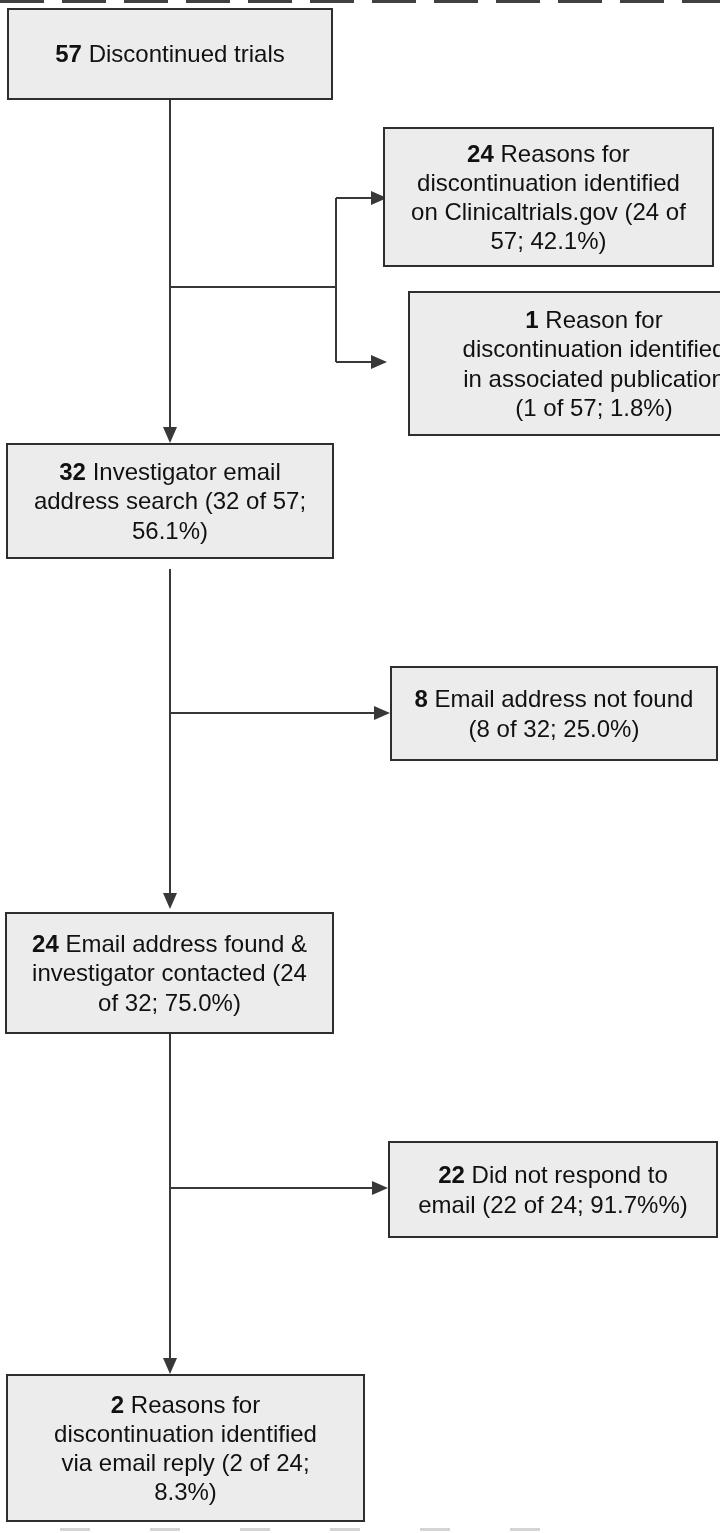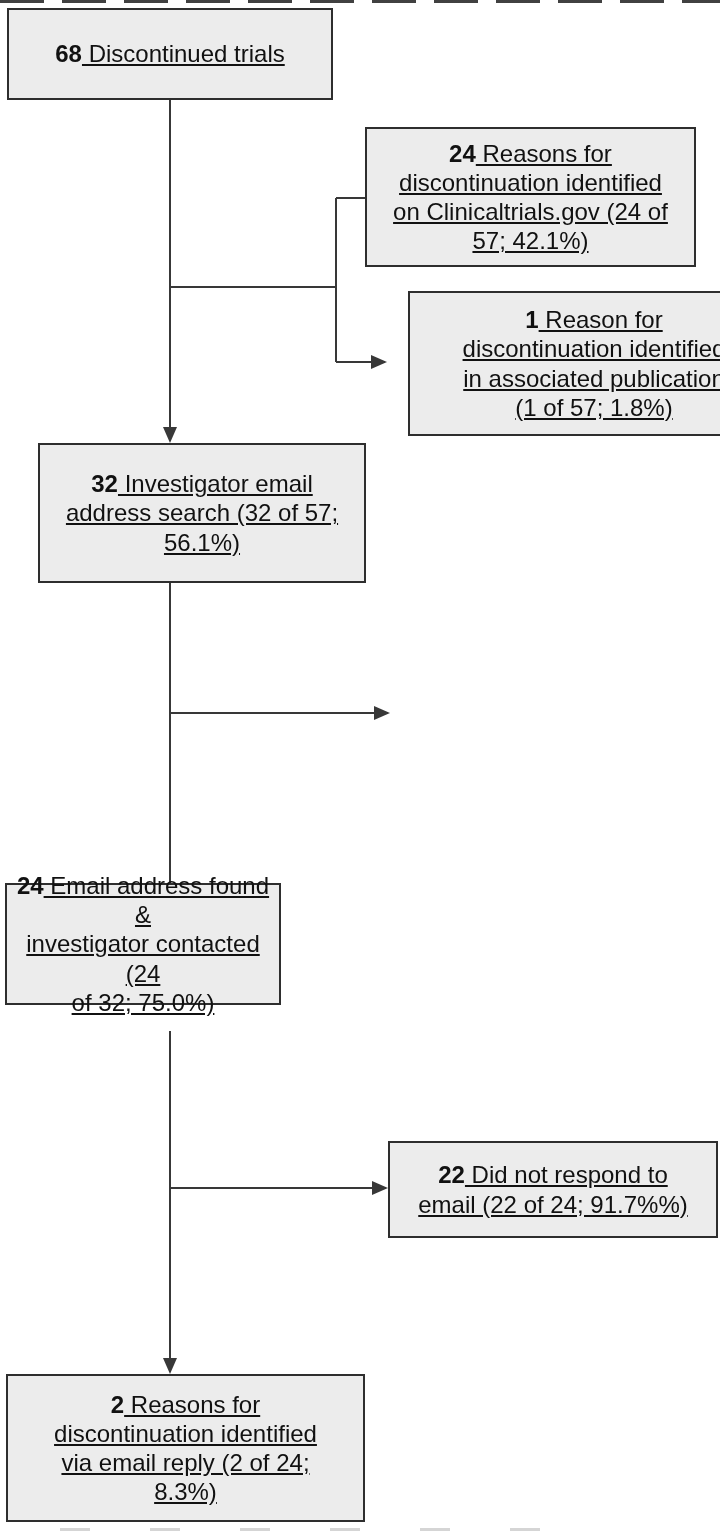--- a/index.html
+++ b/index.html
@@ -18,21 +18,21 @@
     display:flex;
     align-items:center;
     justify-content:center;
     text-align:center;
     font-size:24px;
     line-height:1.21;
     color:#111111;
     padding:4px 6px;
   }
   .node .num{font-weight:700;}
-  .node .txt{white-space:pre-line;text-decoration:underline;}
+  .node .txt{white-space:pre-line;}
   #connectors{
     position:absolute;left:0;top:0;width:720px;height:1533px;
     pointer-events:none;
   }
   #connectors path{stroke:#383838;stroke-width:2;fill:none;}
   .crop-edge-top{
     position:absolute;left:0;top:0;width:720px;height:3px;
     background:repeating-linear-gradient(90deg,#1f1f1f 0 44px,transparent 44px 62px);
     opacity:.85;
   }
@@ -60,45 +60,49 @@
     <path d="M336 198 L336 362"></path>
     <path d="M336 198 L385 198" marker-end="url(#arrow)"></path>
     <path d="M336 362 L385 362" marker-end="url(#arrow)"></path>
     <path d="M170 569 L170 907" marker-end="url(#arrow)"></path>
     <path d="M170 713 L388 713" marker-end="url(#arrow)"></path>
     <path d="M170 1031 L170 1372" marker-end="url(#arrow)"></path>
     <path d="M170 1188 L386 1188" marker-end="url(#arrow)"></path>
   </svg>
 
   <div class="node" style="left:7px;top:8px;width:326px;height:92px;">
-    <div><span class="num">68</span><span class="txt"> Discontinued trials</span></div>
+    <div><span class="num">57</span><span class="txt"> Discontinued trials</span></div>
   </div>
 
-  <div class="node" style="left:365px;top:127px;width:331px;height:140px;">
+  <div class="node" style="left:383px;top:127px;width:331px;height:140px;">
     <div><span class="num">24</span><span class="txt"> Reasons for
 discontinuation identified
 on Clinicaltrials.gov (24 of
 57; 42.1%)</span></div>
   </div>
 
   <div class="node" style="left:408px;top:291px;width:372px;height:145px;align-items:center;">
     <div><span class="num">1</span><span class="txt"> Reason for
 discontinuation identified
 in associated publication
 (1 of 57; 1.8%)</span></div>
   </div>
 
-  <div class="node" style="left:6px;top:443px;width:328px;height:140px;margin-left:32px;">
+  <div class="node" style="left:6px;top:443px;width:328px;height:116px;">
     <div><span class="num">32</span><span class="txt"> Investigator email
 address search (32 of 57;
 56.1%)</span></div>
   </div>
 
+  <div class="node" style="left:390px;top:666px;width:328px;height:95px;">
+    <div><span class="num">8</span><span class="txt"> Email address not found
+(8 of 32; 25.0%)</span></div>
+  </div>
 
-  <div class="node" style="left:5px;top:883px;width:276px;height:122px;">
+  <div class="node" style="left:5px;top:912px;width:329px;height:122px;">
     <div><span class="num">24</span><span class="txt"> Email address found &amp;
 investigator contacted (24
 of 32; 75.0%)</span></div>
   </div>
 
   <div class="node" style="left:388px;top:1141px;width:330px;height:97px;align-items:center;">
     <div><span class="num">22</span><span class="txt"> Did not respond to
 email (22 of 24; 91.7%%)</span></div>
   </div>
 

